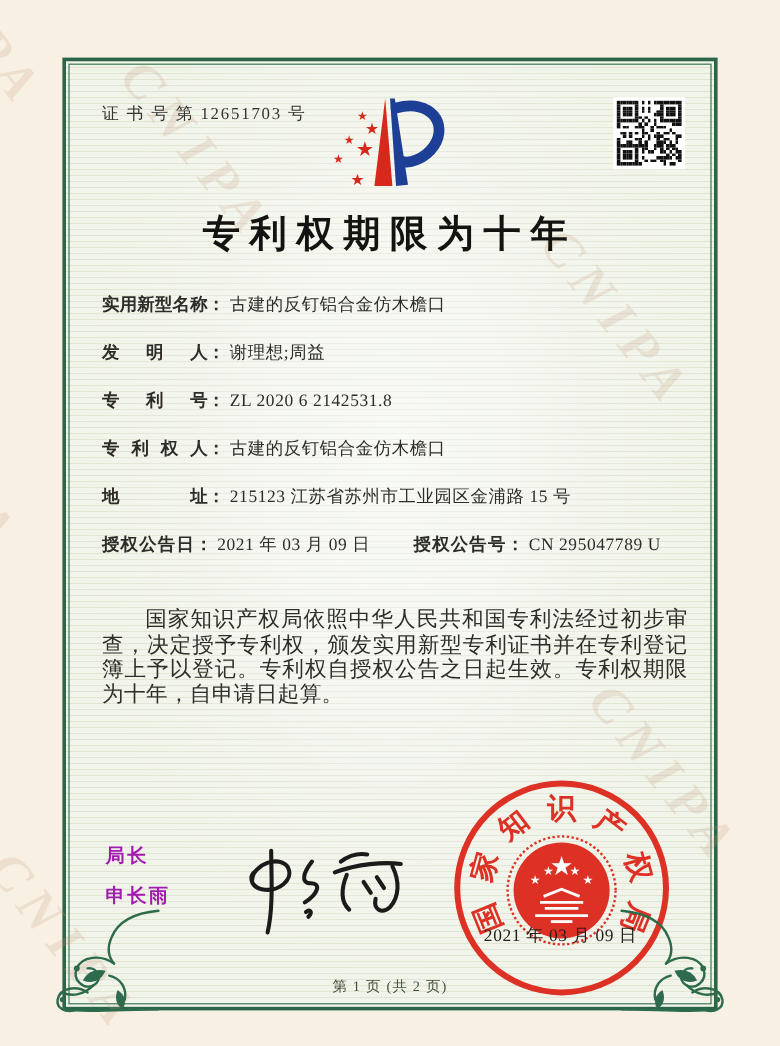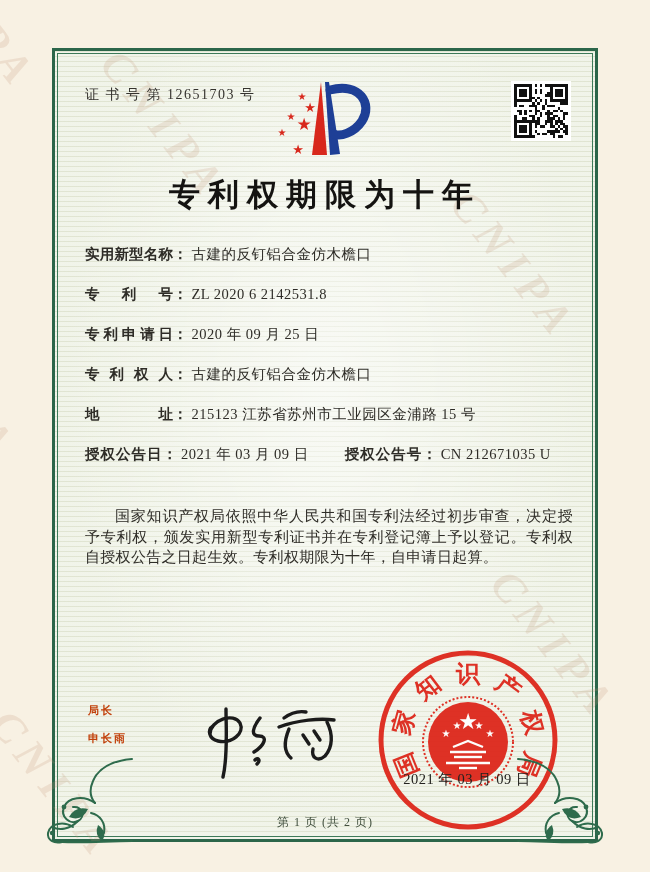--- a/index.html
+++ b/index.html
@@ -57,28 +57,28 @@
     font-weight:bold; letter-spacing:0;
   }
   .colon { font-weight:bold; }
   .fvalue { margin-left:4px; letter-spacing:0.5px; }
   .grant-row { height:26px; line-height:22px; white-space:nowrap; }
   .grant-group1 { display:inline-block; width:256px; }
   .glabel { font-weight:bold; letter-spacing:1px; }
   
   .paras {
     position:absolute; left:85px; top:506px; width:488px;
-    font-size:15px; line-height:20.6px; text-align:justify; color:#2f2d28;
+    font-size:18px; line-height:20.6px; text-align:justify; color:#2f2d28;
   }
   .paras p { text-indent:2em; margin:0 0 1px 0; letter-spacing:0.3px; }
   
   .signer {
     position:absolute; left:88px; top:703px;
     font-family:Liberation Serif, serif;
-    font-size:11px; font-weight:600; color:#c2410c; letter-spacing:2px;
+    font-size:16px; font-weight:600; color:#a21caf; letter-spacing:2px;
   }
   .signer div { margin-bottom:13px; }
   .signature-svg { position:absolute; left:180px; top:678px; width:190px; height:115px; }
   
   .seal-svg { position:absolute; left:373px; top:645px; width:190px; height:190px; opacity:0.93; }
   .seal-date {
     position:absolute; left:381px; top:770px; width:172px; text-align:center;
     font-size:14.5px; color:#23221f; letter-spacing:0.5px; z-index:4;
   }
   
@@ -569,37 +569,37 @@
         <div></div>
       </div>
 
     <div class="title">专利权期限为十年</div>
 
     <div class="fields">
       <div class="row">
         <span class="flabel">实用新型名称</span><span class="colon">：</span><span class="fvalue">古建的反钉铝合金仿木檐口</span>
       </div>
       <div class="row">
-        <span class="flabel">专利号</span><span class="colon">：</span><span class="fvalue">ZL 2020 6 2142531.8</span>
+        <span class="flabel">发明人</span><span class="colon">：</span><span class="fvalue">谢理想;周益</span>
       </div>
       <div class="row">
-        <span class="flabel">专利申请日</span><span class="colon">：</span><span class="fvalue">2020 年 09 月 25 日</span>
+        <span class="flabel">专利号</span><span class="colon">：</span><span class="fvalue">ZL 2020 6 2142531.8</span>
       </div>
       <div class="row">
         <span class="flabel">专利权人</span><span class="colon">：</span><span class="fvalue">古建的反钉铝合金仿木檐口</span>
       </div>
       <div class="row">
         <span class="flabel">地址</span><span class="colon">：</span><span class="fvalue">215123 江苏省苏州市工业园区金浦路 15 号</span>
       </div>
       <div class="grant-row">
         <span class="grant-group1">
           <span class="glabel">授权公告日</span><span class="colon">：</span><span class="fvalue">2021 年 03 月 09 日</span>
         </span>
         <span>
-          <span class="glabel">授权公告号</span><span class="colon">：</span><span class="fvalue">CN 212671035 U</span>
+          <span class="glabel">授权公告号</span><span class="colon">：</span><span class="fvalue">CN 295047789 U</span>
         </span>
       </div>
     </div>
 
     <div class="paras">
       <p>国家知识产权局依照中华人民共和国专利法经过初步审查，决定授予专利权，颁发实用新型专利证书并在专利登记簿上予以登记。专利权自授权公告之日起生效。专利权期限为十年，自申请日起算。</p>
     </div>
 
     <div class="signer">
       <div>局长</div>

